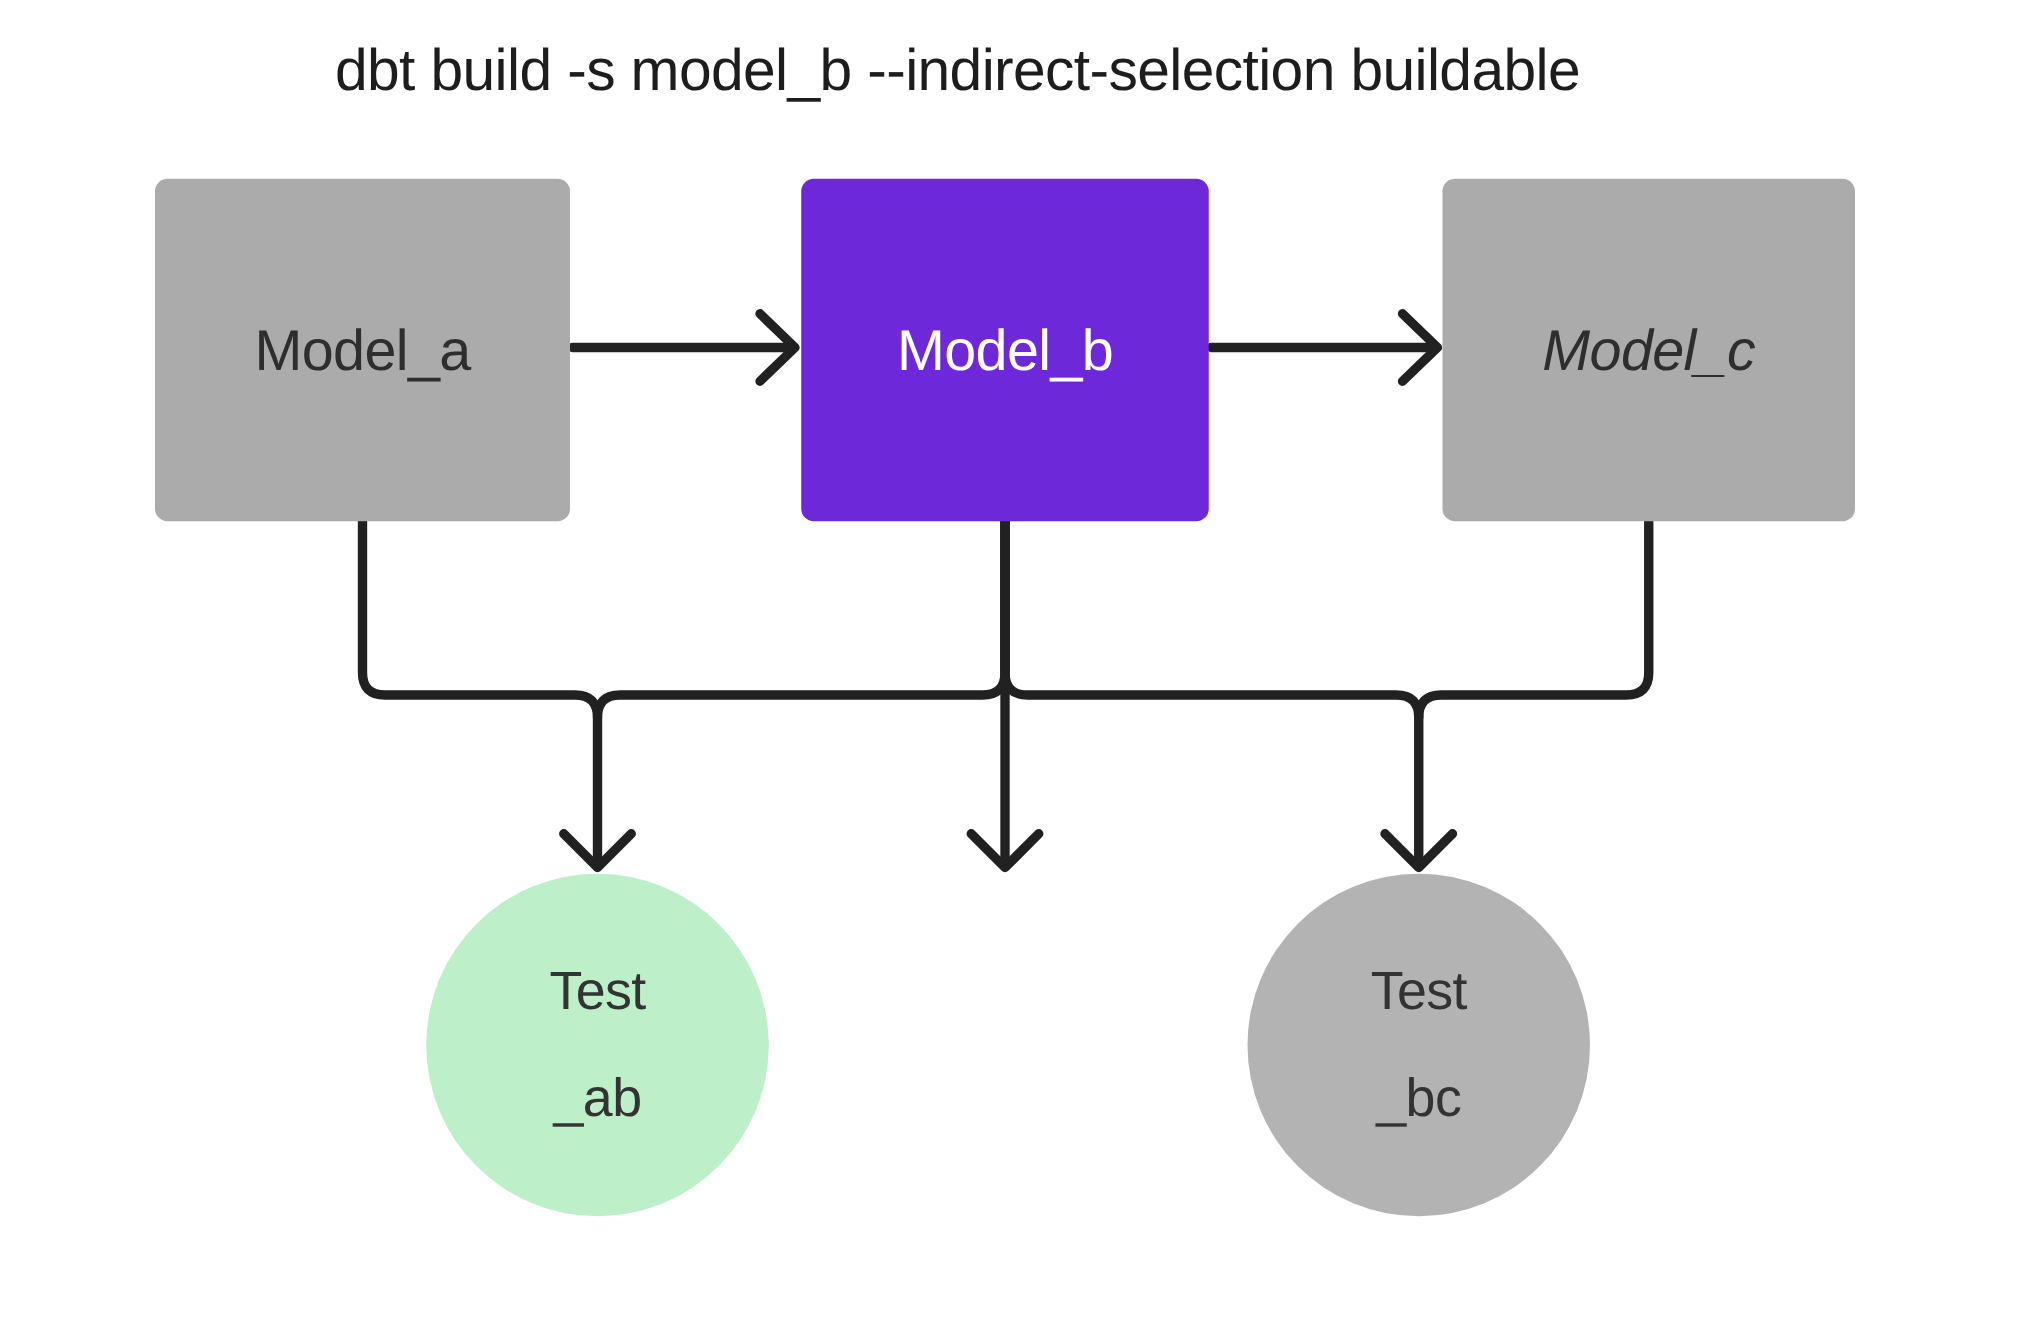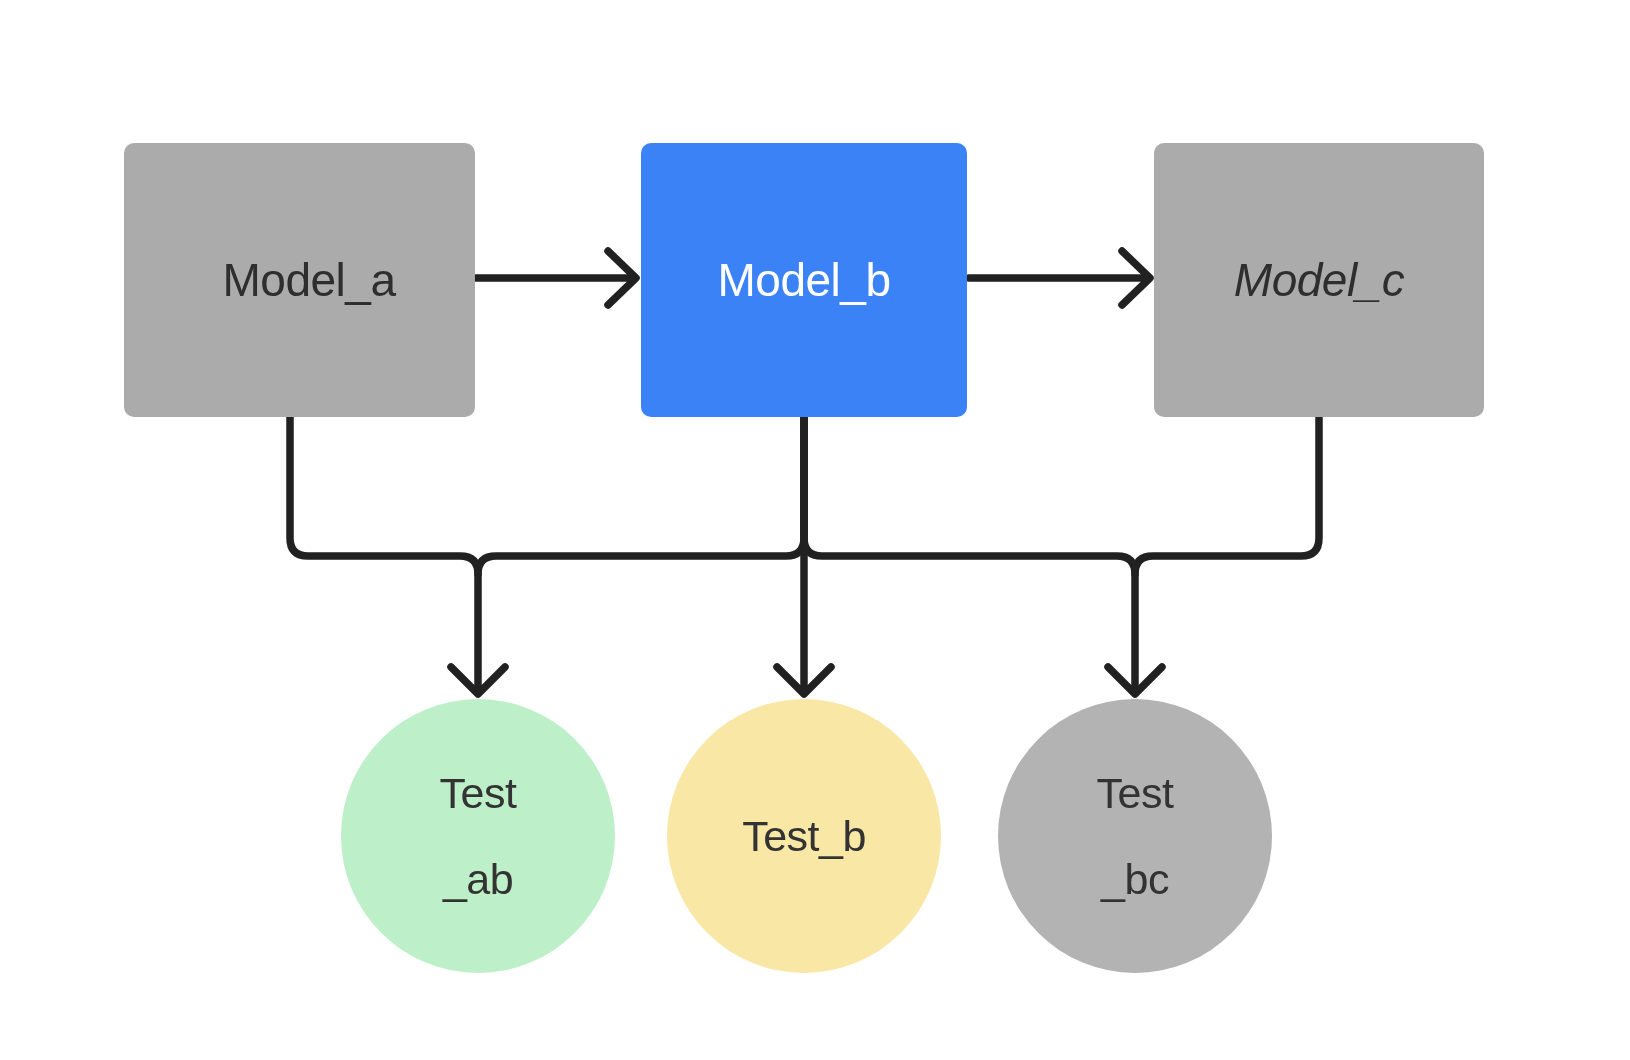--- a/index.html
+++ b/index.html
@@ -45,21 +45,21 @@
     height: 274px;
     border-radius: 10px;
     display: flex;
     align-items: center;
     justify-content: center;
     font-size: 46px;
     color: #2e2e2e;
     letter-spacing: -0.5px;
   }
   .node-box.highlight { color: #ffffff; }
-  .box-a { left: 124px; width: 332px; padding-left: 19px; }
+  .box-a { left: 124px; width: 332px; }
   .box-b { left: 641px; width: 326px; }
   .box-c { left: 1154px; width: 330px; }
   .node-circle {
     position: absolute;
     top: 699px;
     width: 274px;
     height: 274px;
     border-radius: 50%;
     display: flex;
     flex-direction: column;
@@ -73,20 +73,21 @@
   .node-circle span { display: block; line-height: 86px; }
   .circle-ab { left: 341px; }
   .circle-b  { left: 667px; }
   .circle-bc { left: 998px; }
 </style>
 </head>
 <body>
 
 <div id="canvas">
 
+  <div class="title">dbt build -s model_b --indirect-selection buildable</div>
 
   <svg class="connectors" width="1630" height="1060" viewBox="0 0 1630 1060">
 
     <path d="M 458 278 H 632"></path>
     <path d="M 608 251 L 636 278 L 608 305"></path>
 
     <path d="M 969 278 H 1146"></path>
     <path d="M 1122 251 L 1150 278 L 1122 305"></path>
 
     <path d="M 290 417 V 538 Q 290 556 308 556 H 460 Q 478 556 478 574 V 690"></path>
@@ -100,35 +101,32 @@
     <path d="M 804 417 V 538 Q 804 556 822 556 H 1117 Q 1135 556 1135 574 V 690"></path>
     <path d="M 1108 667 L 1135 694 L 1162 667"></path>
 
     <path d="M 1319 417 V 538 Q 1319 556 1301 556 H 1153 Q 1135 556 1135 574"></path>
   </svg>
 
   <div class="node-box box-a" style="background: rgb(171, 171, 171);">
     <span>Model_a</span>
   </div>
 
-  <div class="node-box box-b highlight" style="background: #3b82f6;">
+  <div class="node-box box-b highlight" style="background: #6d28d9;">
     <span>Model_b</span>
   </div>
 
   <div class="node-box box-c" style="background: rgb(171, 171, 171); font-style: italic;">
     <span>Model_c</span>
   </div>
 
   <div class="node-circle circle-ab" style="background: rgb(189, 239, 201);">
     <span>Test</span>
     <span>_ab</span>
   </div>
 
-  <div class="node-circle circle-b" style="background: rgb(248, 231, 165);">
-    <span>Test_b</span>
-  </div>
 
   <div class="node-circle circle-bc" style="background: rgb(179, 179, 179);">
     <span>Test</span>
     <span>_bc</span>
   </div>
 
 </div>
 
 </body></html>

